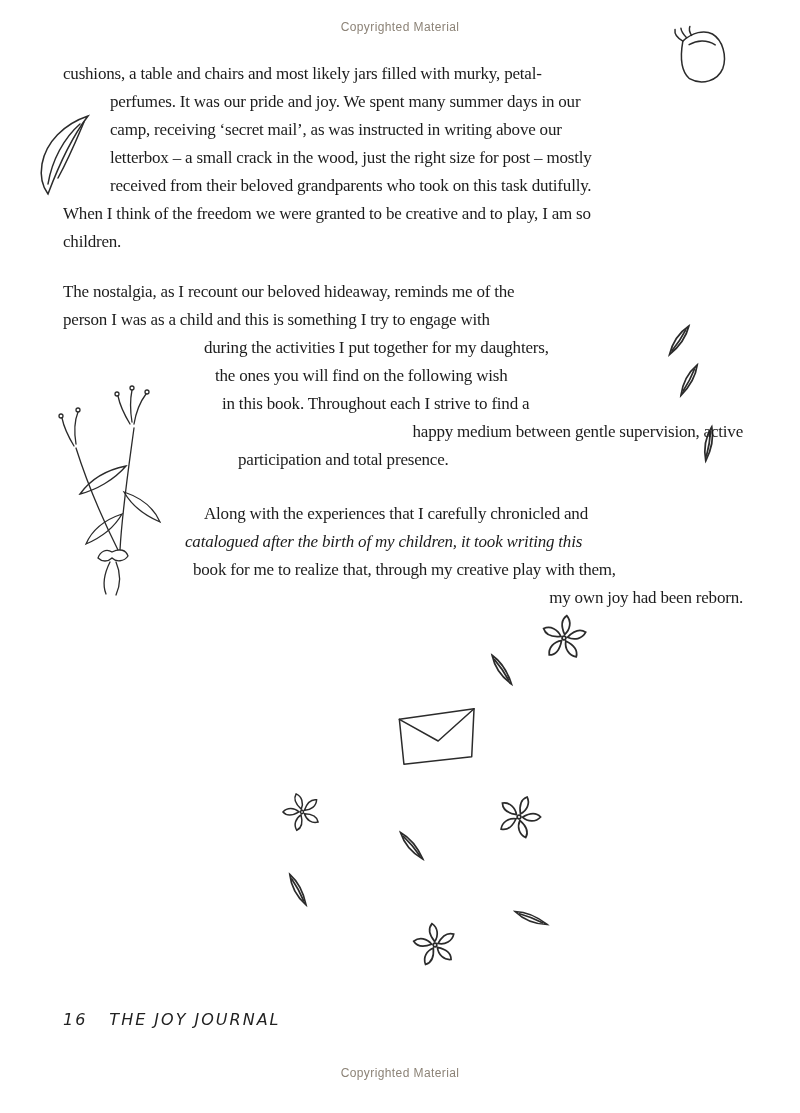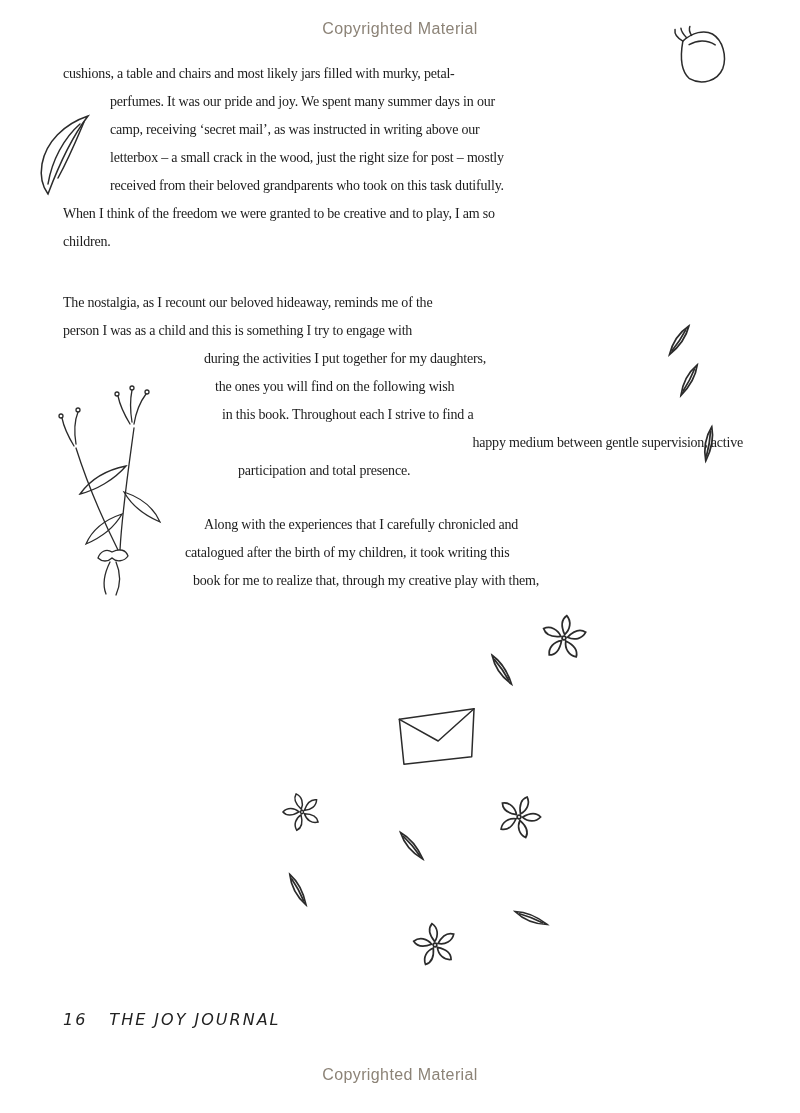--- a/index.html
+++ b/index.html
@@ -1,29 +1,29 @@
 <!DOCTYPE html>
 <html><head>
 <meta charset="utf-8">
 <style>
   html,body{margin:0;padding:0;background:#ffffff;}
   .page{position:relative;width:800px;height:1113px;background:#ffffff;overflow:hidden;
         font-family:"Liberation Serif", serif;color:#1c1c1c;}
   .copyright{position:absolute;left:0;right:0;text-align:center;
-             font-family:"Liberation Sans", sans-serif;font-size:16px;
+             font-family:"Liberation Sans", sans-serif;font-size:12px;
              letter-spacing:.4px;color:#8c8377;}
   .copyright.top{top:20px;}
   .copyright.bottom{top:1066px;}
   .text-main{position:absolute;left:63px;top:60px;width:680px;
-             font-size:14px;line-height:28px;letter-spacing:-0.2px;}
+             font-size:17px;line-height:28px;letter-spacing:-0.2px;}
   .para{margin:0;padding:0;}
-  .para + .para{margin-top:33px;}
+  .para + .para{margin-top:22px;}
   .para.p3{margin-top:26px;}
   .ln{display:block;white-space:nowrap;}
-  .ind47{padding-left:47px;}  .ind122{padding-left:122px;} .ind130{padding-left:130px;}
+  .ind47{padding-left:47px;}  .ind122{padding-left:122px;font-style:italic;} .ind130{padding-left:130px;}
   .ind141{padding-left:141px;} .ind152{padding-left:152px;} .ind159{padding-left:159px;}
   .ind165{padding-left:165px;text-align:right;} .ind175{padding-left:175px;}
   .footer{position:absolute;left:63px;top:1010px;
           font-family:"DejaVu Sans", sans-serif;font-size:16px;letter-spacing:2px;color:#222;font-style:italic;}
   .footer .pagenum{margin-right:22px;}
   .defs-holder{position:absolute;width:0;height:0;overflow:hidden;}
   .ill{position:absolute;overflow:visible;}
   .ill-bud{left:670px;top:26px;width:58px;height:62px;transform:rotate(-4deg);}
   .ill-leaf{left:34px;top:112px;width:62px;height:86px;}
   .ill-sprig{left:46px;top:382px;width:136px;height:216px;}
@@ -167,20 +167,21 @@
       <span class="ln ind152">the ones you will find on the following wish</span>
       <span class="ln ind159">in this book. Throughout each I strive to find a</span>
       <span class="ln ind165">happy medium between gentle supervision, active</span>
       <span class="ln ind175">participation and total presence.</span>
     </p>
 
     <p class="para p3">
       <span class="ln ind141">Along with the experiences that I carefully chronicled and</span>
       <span class="ln ind122">catalogued after the birth of my children, it took writing this</span>
       <span class="ln ind130">book for me to realize that, through my creative play with them,</span>
+      <span class="ln ind165">my own joy had been reborn.</span>
     </p>
 
   </div>
 
   <div class="footer">
     <span class="pagenum">16</span><span>THE JOY JOURNAL</span>
   </div>
 
   <div class="copyright bottom">Copyrighted Material</div>
 

